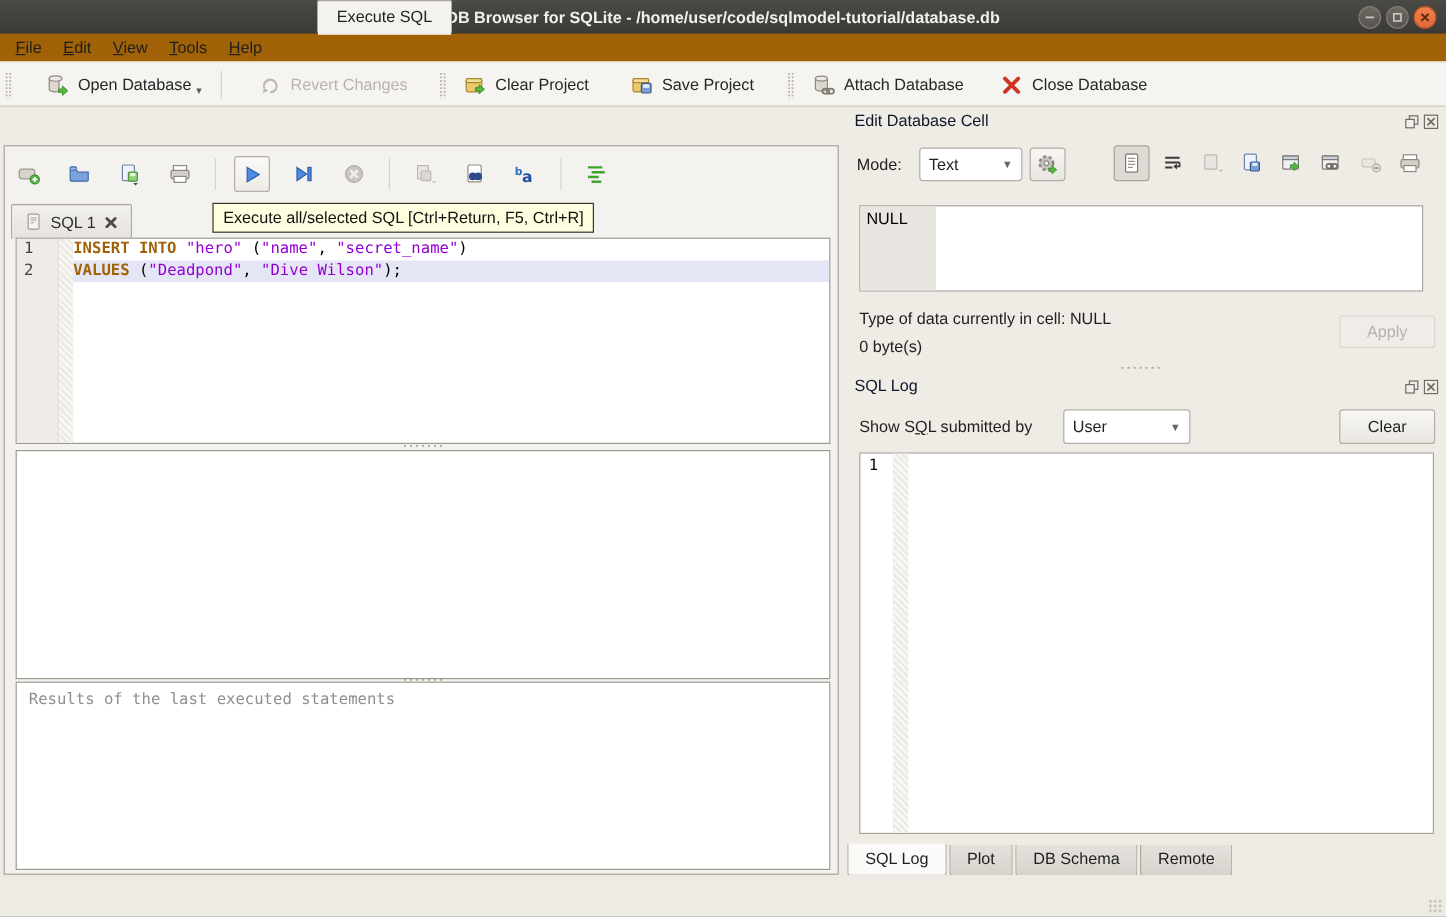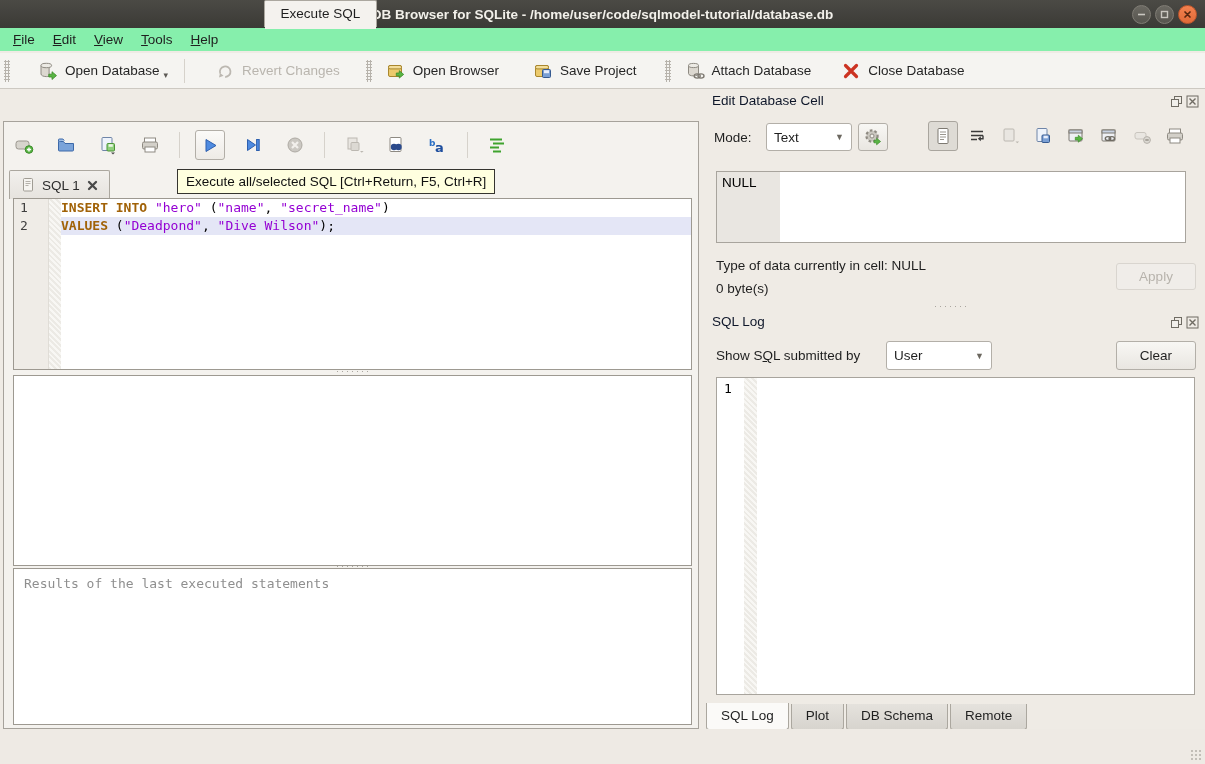--- a/index.html
+++ b/index.html
@@ -12,21 +12,21 @@
   .titlebar{left:0;top:0;width:1205px;height:30px;
             background:linear-gradient(#4b4a45,#3a3935);border-bottom:1px solid #2b2a27;}
   .title-text{position:absolute;left:50%;top:0;transform:translateX(-50%);
               line-height:30px;color:#f2f0ea;font-weight:bold;white-space:nowrap;}
   .winbtns{position:absolute;right:8px;top:5px;display:flex;gap:4px;}
   .winbtn{width:19px;height:19px;border-radius:50%;background:linear-gradient(#6b6962,#57554f);
           border:1px solid #807d75;display:flex;align-items:center;justify-content:center;box-sizing:border-box;}
   .winbtn.close{background:linear-gradient(#f3814f,#e06a38);border-color:#c3572c;}
 
   
-  .menubar{left:0;top:28px;width:1205px;height:23px;background:#86efac;display:flex;align-items:center;padding-left:4px;}
+  .menubar{left:0;top:28px;width:1205px;height:23px;background:#a16207;display:flex;align-items:center;padding-left:4px;}
   .menu-item{display:inline-block;padding:0 9px;line-height:23px;color:#1f1f1f;}
   .menu-item::first-letter{text-decoration:underline;}
 
   
   .toolbar{left:0;top:53px;width:1205px;height:36px;background:#f5f4f1;
            border-bottom:1px solid #cdc9c2;display:flex;align-items:center;}
   .handle{width:6px;height:22px;margin:0 4px;
           background-image:radial-gradient(#b7b3ac 1px,transparent 1.1px);background-size:3px 3px;}
   .tsep{width:1px;height:24px;background:#d6d2cb;margin:0 6px;}
   .tbtn{display:flex;align-items:center;gap:7px;padding:4px 10px;white-space:nowrap;color:#262626;}
@@ -185,21 +185,21 @@
     <div class="handle" style="margin-left:16px"></div>
 
     <div class="tbtn">
       <span class="icon">
         <svg width="20" height="20" viewBox="0 0 20 20">
           <rect x="2.5" y="4.5" width="13" height="11" rx="1.5" fill="#ecca6c" stroke="#a9872e"></rect>
           <rect x="2.5" y="4.5" width="13" height="3.4" rx="1.5" fill="#f3dd9a" stroke="#a9872e"></rect>
           <path d="M10.3 12h3v-2.3l4.4 3.7-4.4 3.7v-2.3h-3z" fill="#59b544" stroke="#3c8c2a" stroke-width="0.8"></path>
         </svg>
       </span>
-      <span>Open Browser</span>
+      <span>Clear Project</span>
     </div>
 
     <div class="tbtn" style="margin-left:14px">
       <span class="icon">
         <svg width="20" height="20" viewBox="0 0 20 20">
           <rect x="2.5" y="4.5" width="13" height="11" rx="1.5" fill="#ecca6c" stroke="#a9872e"></rect>
           <rect x="2.5" y="4.5" width="13" height="3.4" rx="1.5" fill="#f3dd9a" stroke="#a9872e"></rect>
           <rect x="9.5" y="8.5" width="8" height="8" rx="1" fill="#7a9fd4" stroke="#35598f"></rect>
           <rect x="11" y="9.2" width="5" height="3" fill="#e8eefc"></rect>
         </svg>

